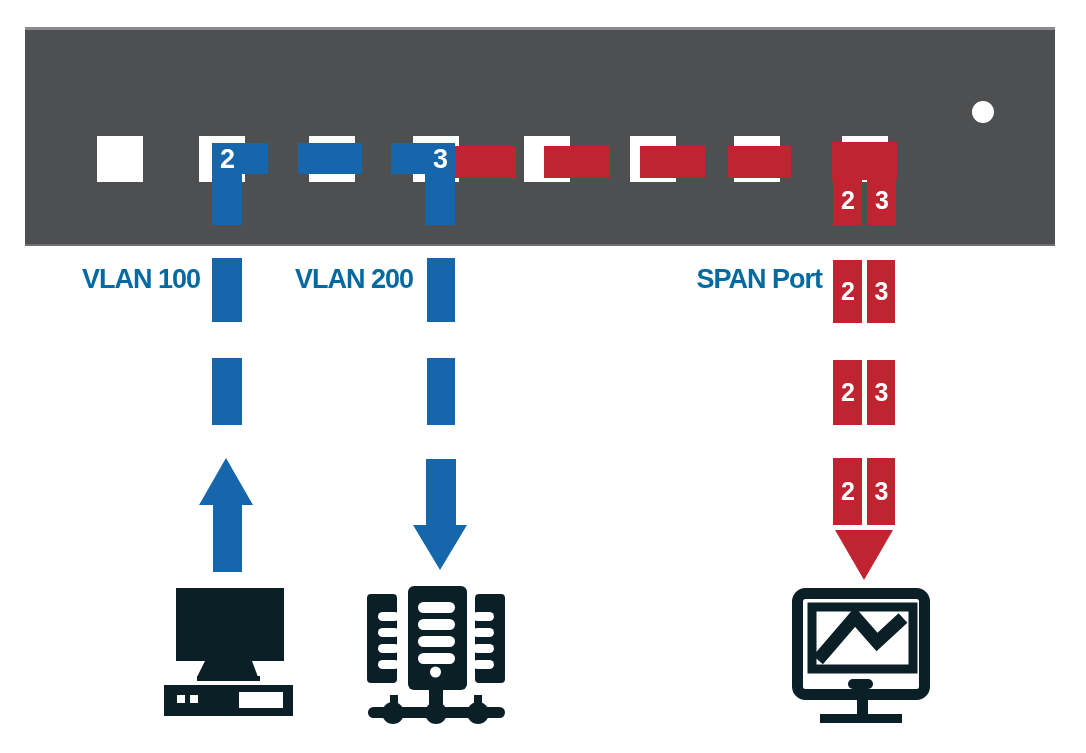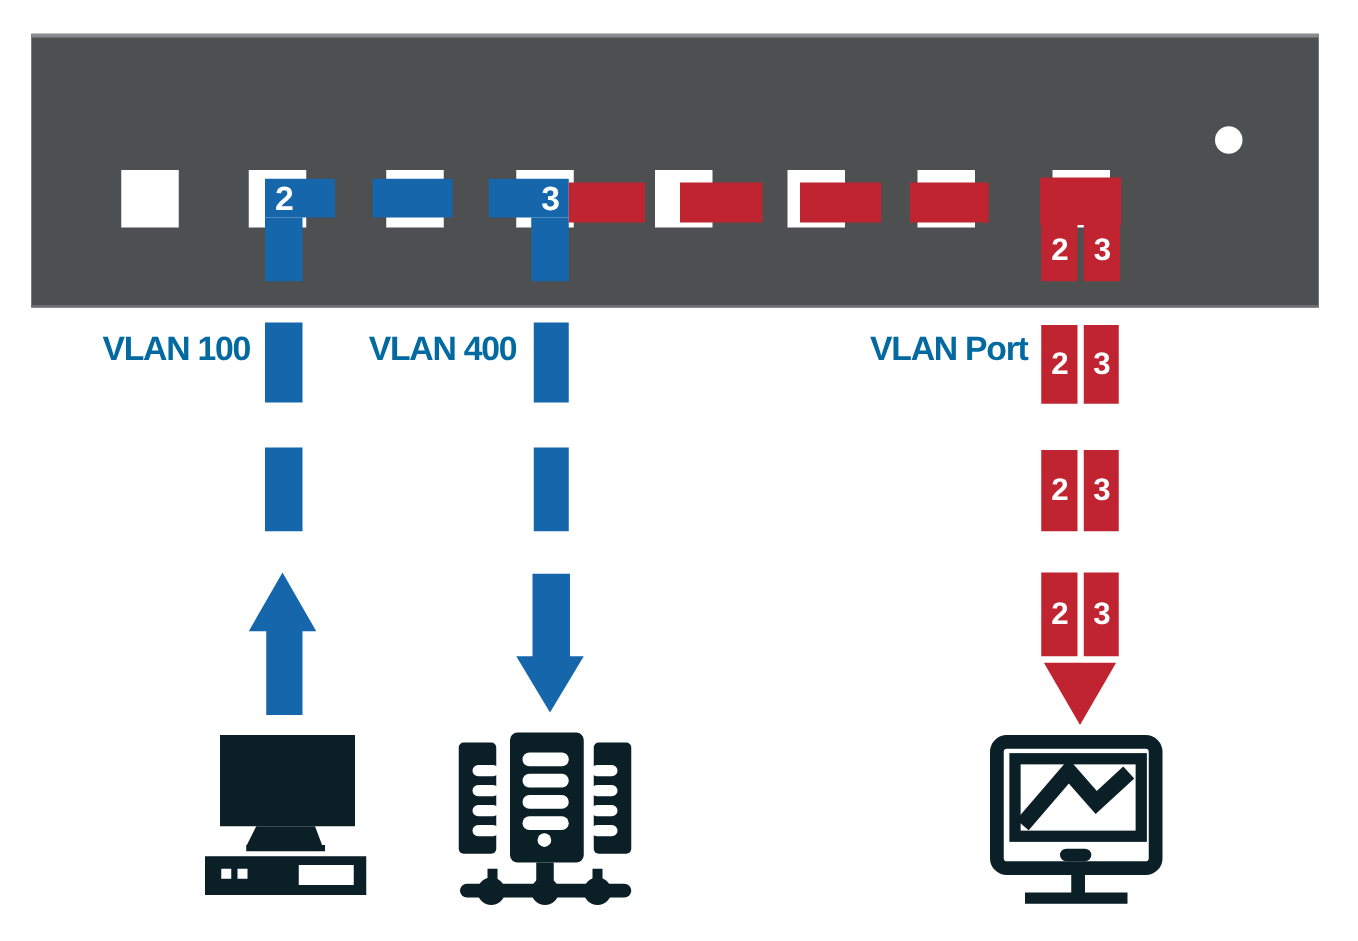--- a/index.html
+++ b/index.html
@@ -73,22 +73,22 @@
   <div class="abs red rdash" style="left:455px;width:61px"></div>
   <div class="abs red rdash" style="left:544px;width:66px"></div>
   <div class="abs red rdash" style="left:640px;width:65px"></div>
   <div class="abs red rdash" style="left:728px;width:63px"></div>
 
   <div class="abs red" style="left:832px;top:142px;width:65px;height:38px"></div>
   <div class="abs red span-stem" style="left:833px">2</div>
   <div class="abs red span-stem" style="left:867px">3</div>
 
   <div class="abs lbl" style="left:55px">VLAN 100</div>
-  <div class="abs lbl" style="left:268px">VLAN 400</div>
-  <div class="abs lbl" style="left:677px">VLAN Port</div>
+  <div class="abs lbl" style="left:268px">VLAN 200</div>
+  <div class="abs lbl" style="left:677px">SPAN Port</div>
 
   <div class="abs blue vdash" style="left:212px;top:258px;height:64px"></div>
   <div class="abs blue vdash" style="left:212px;top:358px;height:67px"></div>
   <svg class="abs" style="left:198px;top:456px" width="58" height="118" viewBox="0 0 58 118">
     <polygon points="28,2 55,49 44,49 44,116 15,116 15,49 1,49" fill="#1566AB"></polygon>
   </svg>
 
   <div class="abs blue vdash" style="left:427px;top:258px;height:64px;width:28px"></div>
   <div class="abs blue vdash" style="left:427px;top:358px;height:67px;width:28px"></div>
   <svg class="abs" style="left:412px;top:458px" width="56" height="114" viewBox="0 0 56 114">

